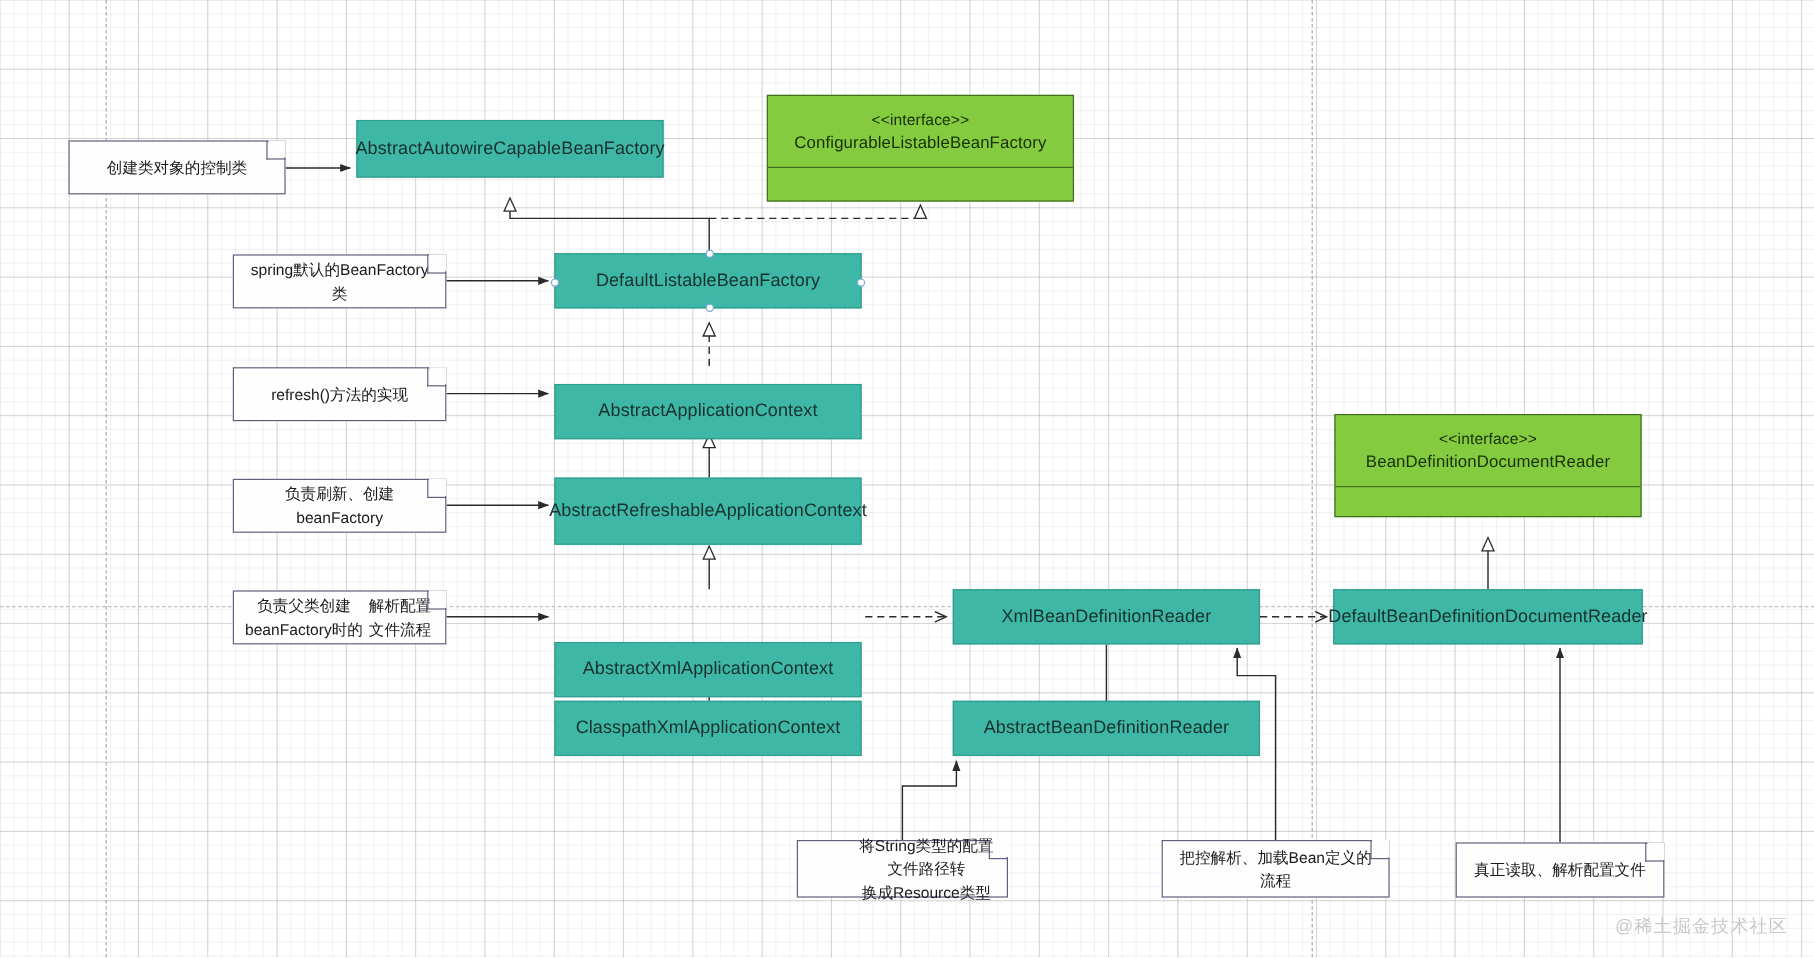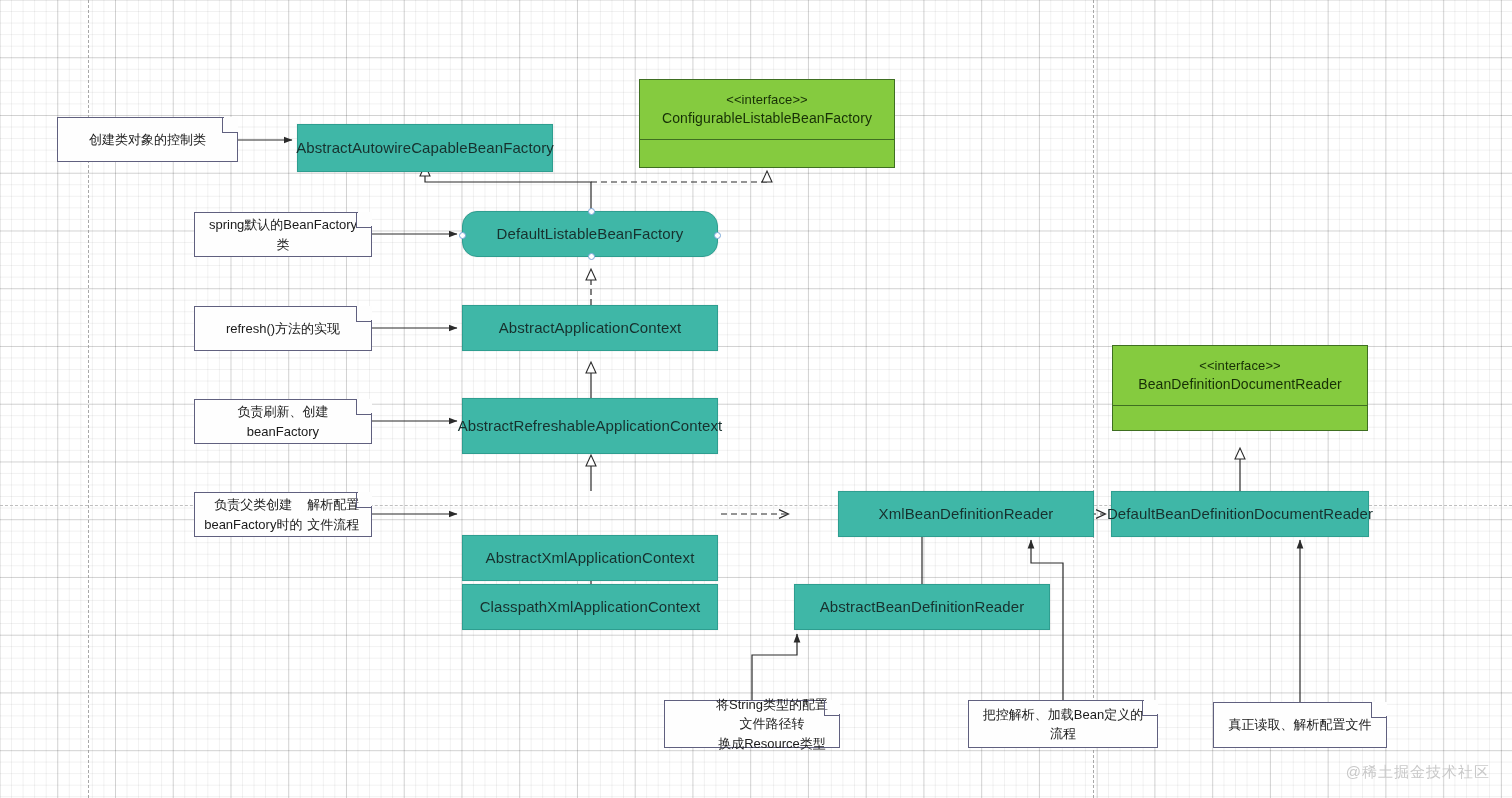--- a/index.html
+++ b/index.html
@@ -192,49 +192,49 @@
   <div class="note" style="left:968px;top:700px;width:190px;height:48px;">
     <span>把控解析、加载Bean定义的流程</span>
     <span class="fold"></span>
   </div>
 
   <div class="note" style="left:1213px;top:702px;width:174px;height:46px;">
     <span>真正读取、解析配置文件</span>
     <span class="fold"></span>
   </div>
 
-  <div class="node cls" style="left:297px;top:124px;width:256px;height:48px;">
+  <div class="node cls" style="left:297px;top:100px;width:256px;height:48px;">
     <span>AbstractAutowireCapableBeanFactory</span>
   </div>
 
-  <div class="node cls" style="left:462px;top:211px;width:256px;height:46px;border-radius:15px;">
+  <div class="node cls" style="left:462px;top:211px;width:256px;height:46px;">
     <span>DefaultListableBeanFactory</span>
     <span class="handle" style="left:-4px;top:20px;"></span>
     <span class="handle" style="right:-4px;top:20px;"></span>
     <span class="handle" style="left:125px;top:-4px;"></span>
     <span class="handle" style="left:125px;bottom:-4px;"></span>
   </div>
 
-  <div class="node cls" style="left:462px;top:305px;width:256px;height:46px;">
+  <div class="node cls" style="left:462px;top:320px;width:256px;height:46px;">
     <span>AbstractApplicationContext</span>
   </div>
 
   <div class="node cls" style="left:462px;top:398px;width:256px;height:56px;">
     <span>AbstractRefreshableApplicationContext</span>
   </div>
 
   <div class="node cls" style="left:462px;top:491px;width:256px;height:46px;margin-top:44px;">
     <span>AbstractXmlApplicationContext</span>
   </div>
 
   <div class="node cls" style="left:462px;top:584px;width:256px;height:46px;">
     <span>ClasspathXmlApplicationContext</span>
   </div>
 
-  <div class="node cls" style="left:794px;top:491px;width:256px;height:46px;margin-left:44px;">
+  <div class="node cls" style="left:794px;top:491px;width:256px;height:46px;">
     <span>XmlBeanDefinitionReader</span>
   </div>
 
   <div class="node cls" style="left:794px;top:584px;width:256px;height:46px;">
     <span>AbstractBeanDefinitionReader</span>
   </div>
 
   <div class="node cls" style="left:1111px;top:491px;width:258px;height:46px;">
     <span>DefaultBeanDefinitionDocumentReader</span>
   </div>

